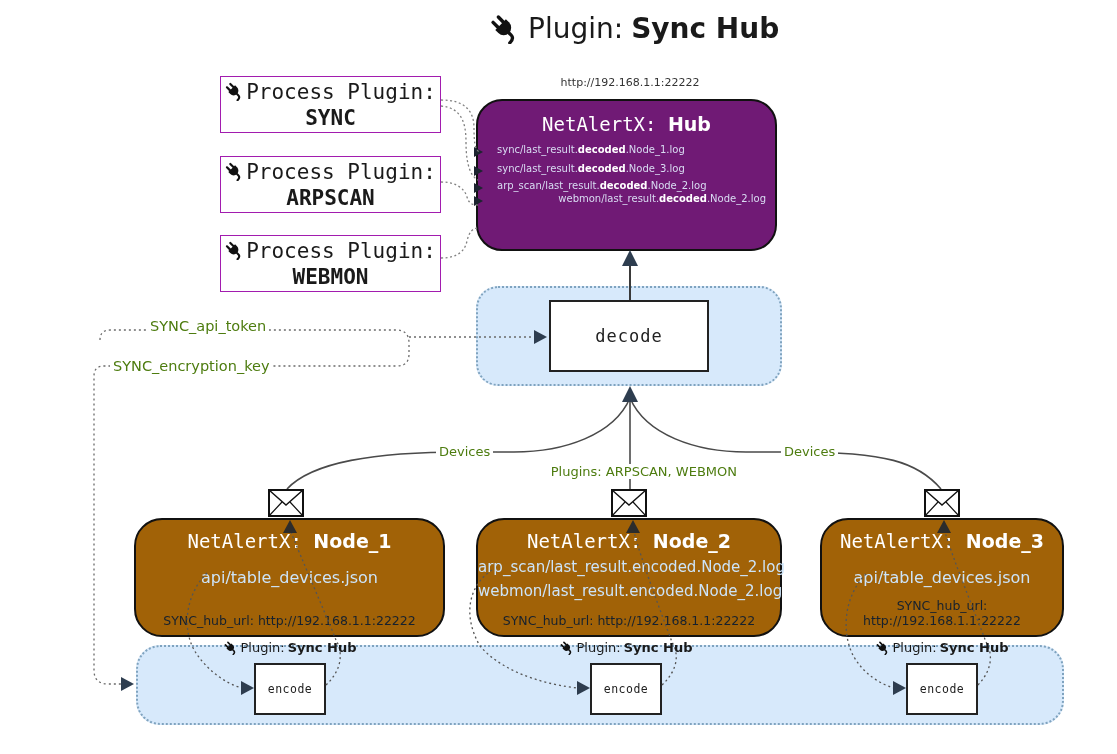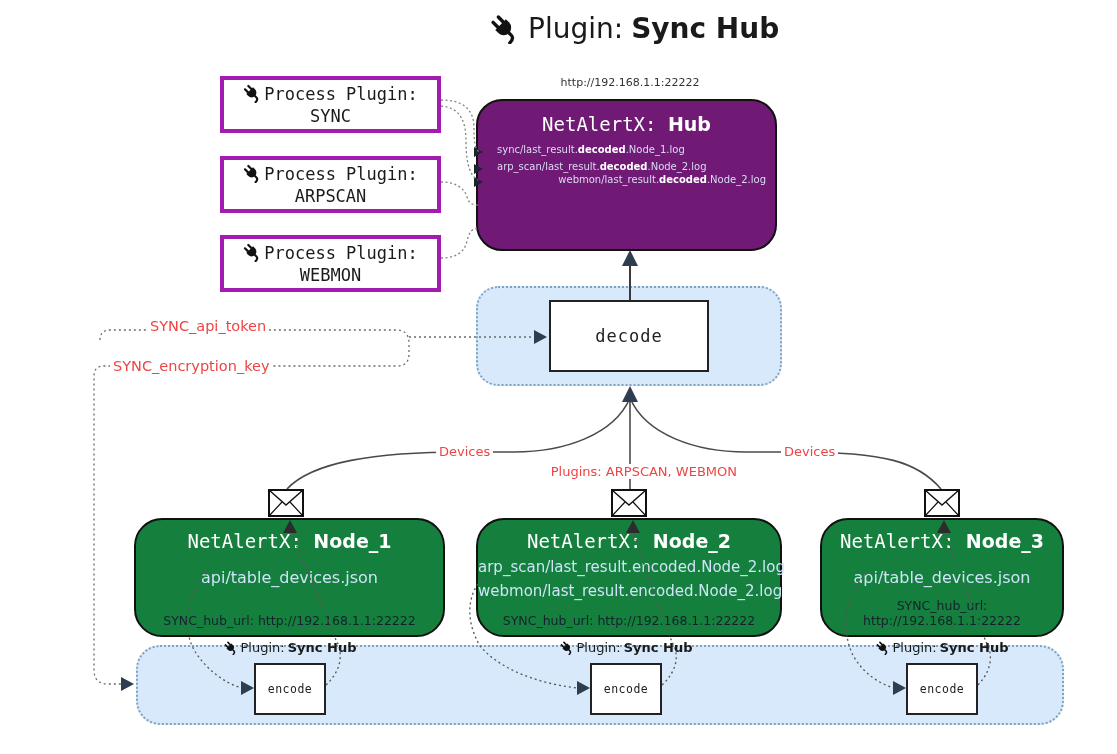--- a/index.html
+++ b/index.html
@@ -6,25 +6,25 @@
   body { background:#ffffff; font-family:"DejaVu Sans","Liberation Sans",sans-serif; }
   .canvas { position:relative; width:1117px; height:754px; background:#fff; overflow:hidden;margin-left:44px; }
   .abs { position:absolute; }
   svg.overlay { position:absolute; left:0; top:0; width:1117px; height:754px; pointer-events:none; z-index:5; }
 
   
   .title { left:446px; top:12px; display:flex; align-items:center; gap:8px; font-size:28px; color:#1a1a1a; z-index:2;}
   .title .bold { font-weight:bold; }
 
   
-  .pp-box { left:176px; width:221px; height:57px; background:#fff; border:4px solid #a21caf; z-index:2;
-            font-family:"DejaVu Sans Mono","Liberation Mono",monospace; font-size:17px; color:#1a1a1a;
+  .pp-box { left:176px; width:221px; height:57px; background:#fff; border:1px solid #a21caf; z-index:2;
+            font-family:"DejaVu Sans Mono","Liberation Mono",monospace; font-size:21px; color:#1a1a1a;
             display:flex; flex-direction:column; align-items:center; justify-content:center; }
   .pp-line1 { display:flex; align-items:center; gap:2px; }
-  .pp-line2 { margin-top:2px; }
+  .pp-line2 { margin-top:2px;font-weight:bold; }
 
   
   .hub-url { left:436px; top:76px; width:300px; text-align:center; font-size:11px; color:#333; z-index:2;}
   .hub { left:432px; top:99px; width:301px; height:152px; background:#701a75; border:2px solid #111;
          border-radius:26px; z-index:2; padding:0 9px; }
   .hub-title { margin-top:12px; text-align:center; color:#fff; font-size:19px;
                font-family:"DejaVu Sans Mono","Liberation Mono",monospace; }
   .hub-title .bold { font-family:"DejaVu Sans","Liberation Sans",sans-serif; font-weight:bold; }
   .hub-row { position:relative; padding-left:10px; font-size:10px; color:#d9ddf3; white-space:nowrap; }
   .hub-row .bold { color:#fff; font-weight:bold; }
@@ -40,29 +40,29 @@
               font-family:"DejaVu Sans Mono","Liberation Mono",monospace; color:#222; }
   .decode-box { left:505px; top:300px; width:160px; height:72px; font-size:17px; letter-spacing:1px; }
   .enc-box { width:72px; height:52px; top:663px; font-size:11.5px; letter-spacing:0.5px; }
   .encb1 { left:210px; } .encb2 { left:546px; } .encb3 { left:862px; }
   .enc-label { top:640px; width:140px; display:flex; align-items:center; justify-content:center; gap:3px;
                font-size:13px; color:#1a1a1a; z-index:6; }
   .enc-label .bold { font-weight:bold; }
   .encl1 { left:176px; } .encl2 { left:512px; } .encl3 { left:828px; }
 
   
-  .flabel { background:#fff; padding:0 3px; color:#ef4444; z-index:6; white-space:nowrap; }
+  .flabel { background:#fff; padding:0 3px; color:#4d7c0f; z-index:6; white-space:nowrap; }
   .key-api { left:103px; top:318px; font-size:14.5px; }
   .key-enc { left:66px; top:358px; font-size:14.5px; }
   .lbl-dev-left  { left:392px; top:444px; font-size:13px; }
   .lbl-dev-right { left:737px; top:444px; font-size:13px; }
   .lbl-plugins   { left:476px; top:464px; width:220px; text-align:right; font-size:13px; }
 
   
-  .node { top:518px; height:119px; background:#15803d; border:2px solid #111; border-radius:28px; z-index:2; }
+  .node { top:518px; height:119px; background:#a16207; border:2px solid #111; border-radius:28px; z-index:2; }
   .node1 { left:90px;  width:311px; }
   .node2 { left:432px; width:306px; }
   .node3 { left:776px; width:244px; }
   .node-title { margin-top:10px; text-align:center; color:#fff; font-size:19px;
                 font-family:"DejaVu Sans Mono","Liberation Mono",monospace; white-space:nowrap; }
   .node-title .bold { font-family:"DejaVu Sans","Liberation Sans",sans-serif; font-weight:bold; }
   .node-file { text-align:center; color:#cde4f9; font-size:15.5px; white-space:nowrap; }
   .node1 .node-file, .node3 .node-file { margin-top:16px; font-size:16px; }
   .node2 .node-file { margin-top:6px; font-size:15px; }
   .node-url { position:absolute; bottom:7px; left:0; right:0; text-align:center; font-size:12.5px; color:#16212e; }
@@ -128,20 +128,21 @@
     <div class="pp-line2">WEBMON</div>
   </div>
 
   <div class="abs hub-url">http://192.168.1.1:22222</div>
   <div class="abs hub">
     <div class="hub-title">
       <span>NetAlertX:</span>
       <span class="bold">Hub</span>
     </div>
     <div class="hub-row r1"><span class="marker"></span><span>sync/last_result.</span><span class="bold">decoded</span><span>.Node_1.log</span></div>
+    <div class="hub-row r2"><span class="marker"></span><span>sync/last_result.</span><span class="bold">decoded</span><span>.Node_3.log</span></div>
     <div class="hub-row r3"><span class="marker"></span><span>arp_scan/last_result.</span><span class="bold">decoded</span><span>.Node_2.log</span></div>
     <div class="hub-row r4"><span class="marker"></span><span>webmon/last_result.</span><span class="bold">decoded</span><span>.Node_2.log</span></div>
   </div>
 
   <div class="abs lt-container decode-wrap"></div>
   <div class="abs proc-box decode-box" style="z-index:6">decode</div>
 
   <div class="abs flabel key-api">SYNC_api_token</div>
   <div class="abs flabel key-enc">SYNC_encryption_key</div>
 

